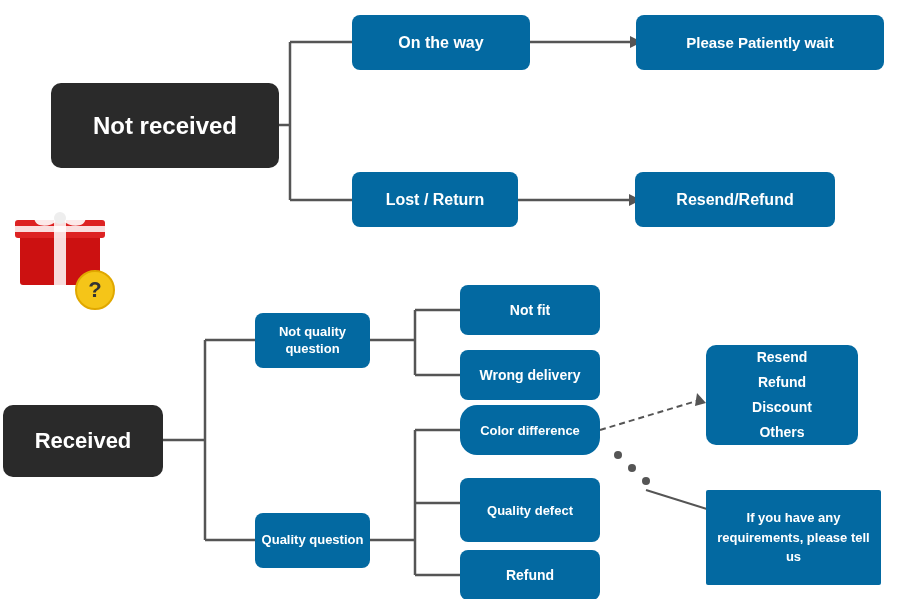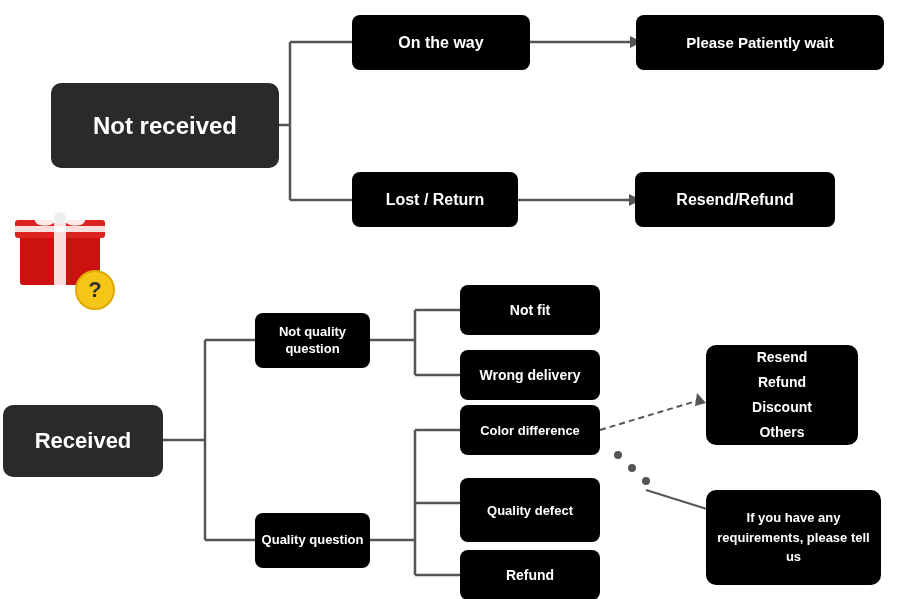--- a/index.html
+++ b/index.html
@@ -23,21 +23,21 @@
       position: absolute;
       border-radius: 8px;
       display: flex;
       align-items: center;
       justify-content: center;
       text-align: center;
       font-weight: bold;
     }
 
     .node-dark {
-      background: #000000;
+      background: #0369a1;
       color: #ffffff;
     }
 
     .node-black-large {
       background: #2a2a2a;
       color: #ffffff;
       font-size: 22px;
       border-radius: 10px;
     }
 
@@ -170,30 +170,30 @@
   <div class="node node-black-large" style="left:3px; top:405px; width:160px; height:72px; font-size:22px;">Received</div>
 
   <div class="node node-dark" style="left:255px; top:313px; width:115px; height:55px; font-size:13px; line-height:1.3;">Not quality question</div>
 
   <div class="node node-dark" style="left:460px; top:285px; width:140px; height:50px; font-size:14px;">Not fit</div>
 
   <div class="node node-dark" style="left:460px; top:350px; width:140px; height:50px; font-size:14px;">Wrong delivery</div>
 
   <div class="node node-dark" style="left:255px; top:513px; width:115px; height:55px; font-size:13px; line-height:1.3;">Quality question</div>
 
-  <div class="node node-dark" style="left:460px; top:405px; width:140px; height:50px; font-size:13px;">Color difference</div>
+  <div class="node node-dark" style="left:460px; top:405px; width:140px; height:50px; font-size:13px;border-radius:17px;">Color difference</div>
 
   <div class="node node-dark" style="left:460px; top:478px; width:140px; height:64px; font-size:13px;">Quality defect</div>
 
   <div class="node node-dark" style="left:460px; top:550px; width:140px; height:50px; font-size:14px;">Refund</div>
 
   <div class="node node-dark" style="left:706px; top:345px; width:152px; height:100px; font-size:14px; line-height:1.8; white-space:pre-line; border-radius:10px;">
     <span>Resend
 Refund
 Discount
 Others</span>
   </div>
 
-  <div class="node node-dark" style="left:706px; top:490px; width:175px; height:95px; font-size:13px; line-height:1.5; text-align:center; border-radius:10px; padding:8px;">
+  <div class="node node-dark" style="left:706px; top:490px; width:175px; height:95px; font-size:13px; line-height:1.5; text-align:center; border-radius:2px; padding:8px;">
     <span>If you have any requirements, please tell us</span>
   </div>
 
 </div>
 
 </body></html>

